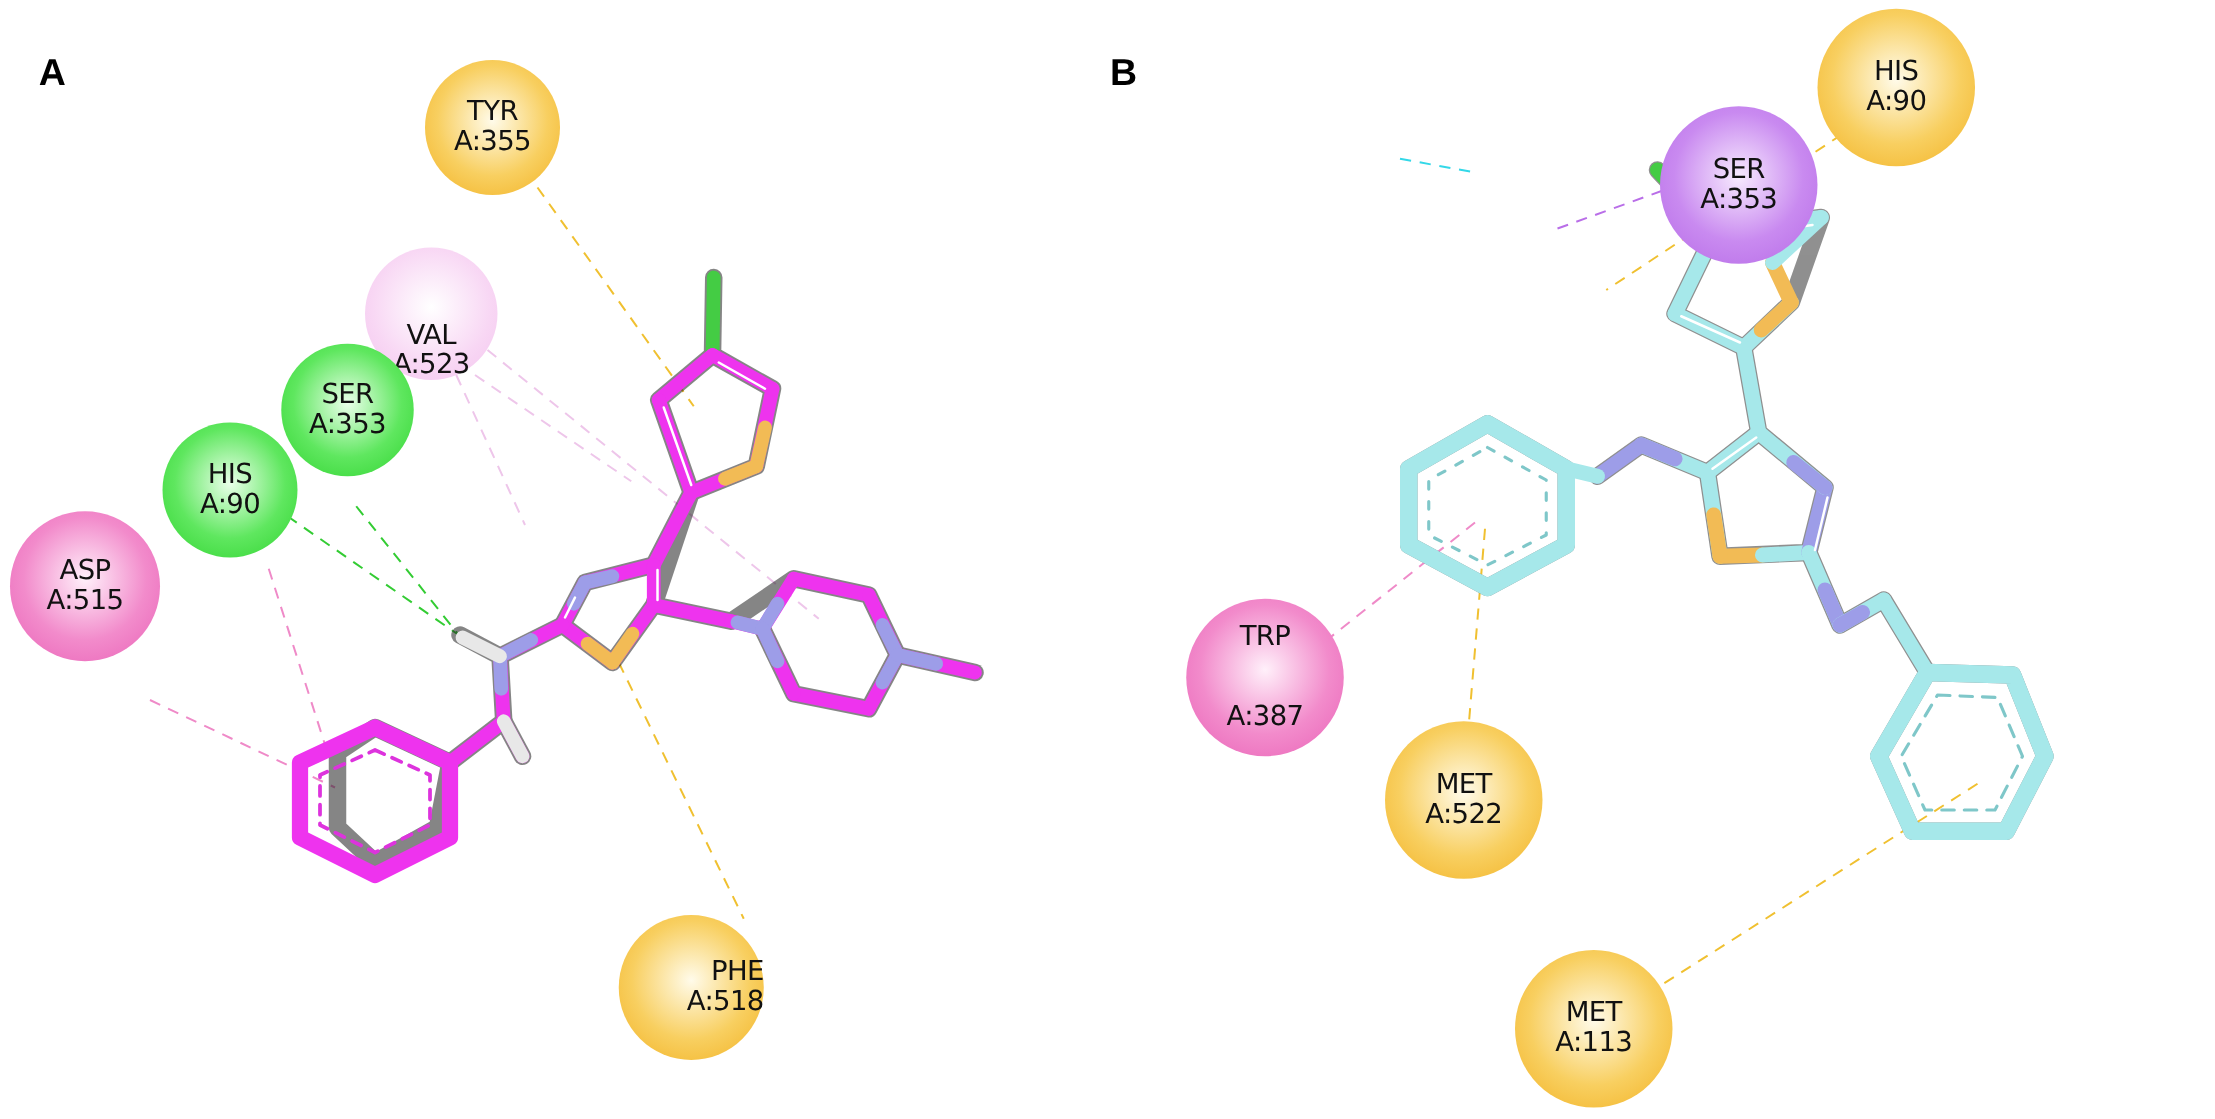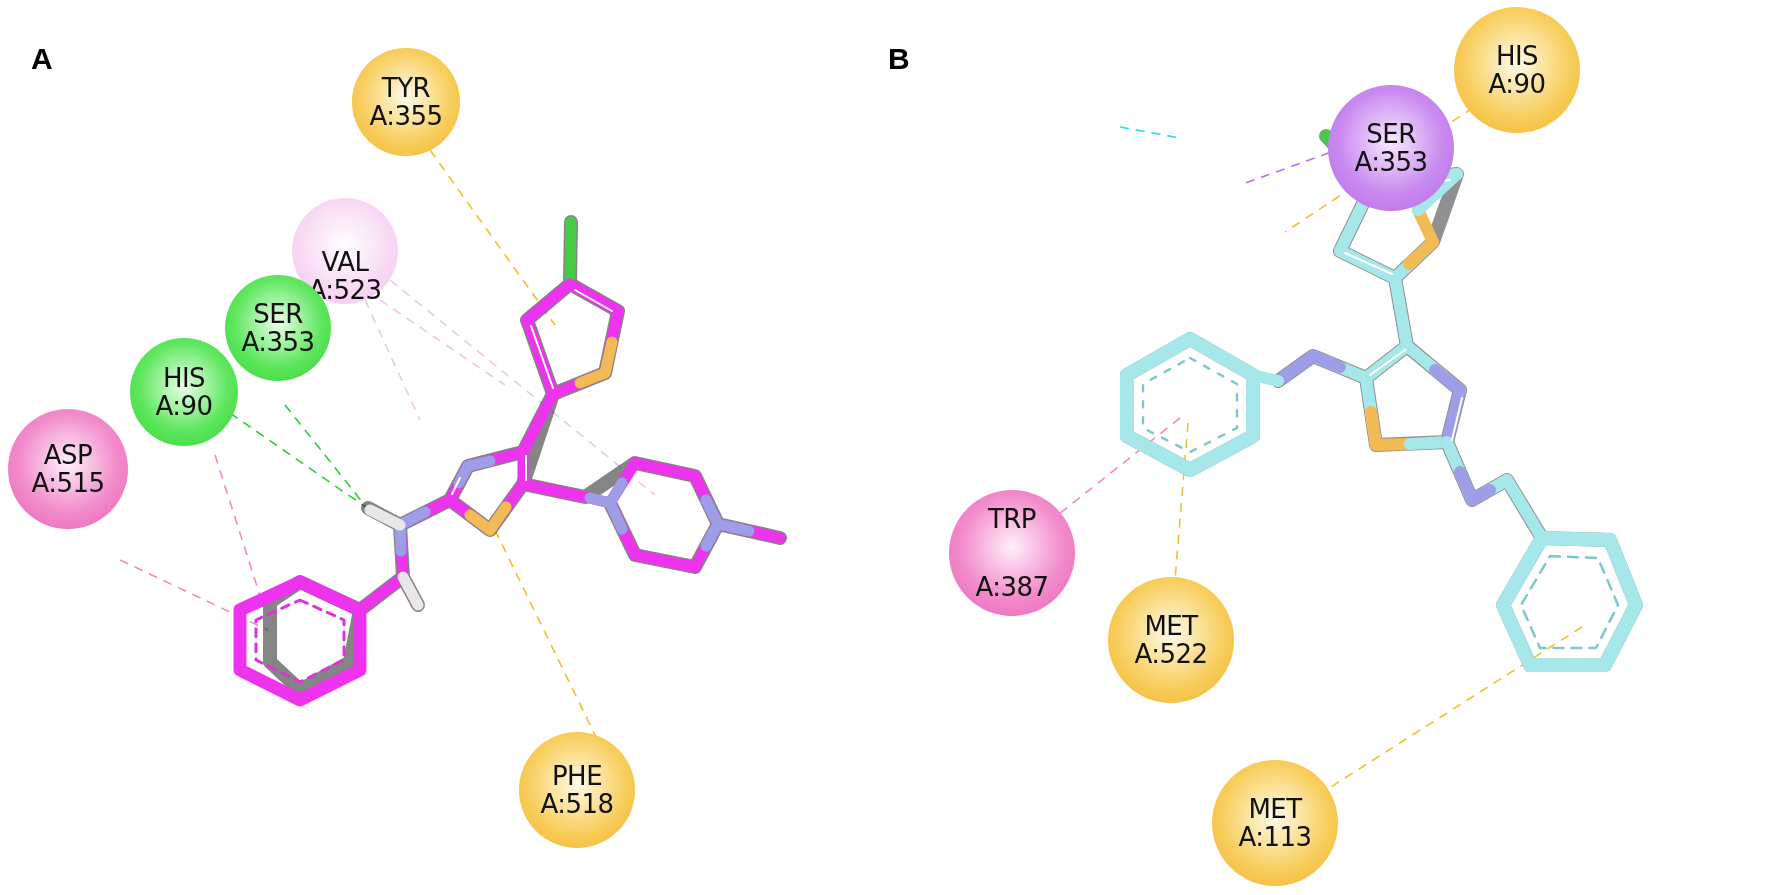--- a/index.html
+++ b/index.html
@@ -1,19 +1,19 @@
 <!DOCTYPE html>
 <html><head>
 <meta charset="utf-8">
 <style>
   html, body { margin: 0; padding: 0; background: #ffffff; }
   body { width: 1772px; height: 895px; overflow: hidden; position: relative; font-family: "DejaVu Sans", "Liberation Sans", sans-serif; }
   #stage { position: absolute; left: 0; top: 0; width: 1772px; height: 895px; }
   .panel-label { position: absolute; font-family: "Liberation Sans", sans-serif; font-weight: bold; font-size: 30px; color: #000; }
-  .residue { position: absolute; border-radius: 50%; display: flex; flex-direction: column; align-items: center; justify-content: center; color: #111; font-family: "DejaVu Sans", sans-serif; font-size: 26px; line-height: 1.08; letter-spacing: -0.5px; text-align: center; }
+  .residue { position: absolute; border-radius: 50%; display: flex; flex-direction: column; align-items: center; justify-content: center; color: #111; font-family: "DejaVu Sans", sans-serif; font-size: 22px; line-height: 1.08; letter-spacing: -0.5px; text-align: center; }
   .residue span { display: block; }
 </style>
 </head>
 <body>
 
 <div id="stage">
   <svg width="1772" height="895" viewBox="0 0 1772 895" xmlns="http://www.w3.org/2000/svg">
     <defs>
       <radialGradient id="gY" cx="50%" cy="45%" r="55%">
           <stop offset="0%" stop-color="#fffbea"></stop>
@@ -186,55 +186,55 @@
         <line x1="1370" y1="375" x2="1405" y2="350"></line>
         <line x1="1452" y1="440" x2="1462" y2="398"></line>
       </g>
     </g>
   </svg>
 
   <div class="panel-label" style="left:31px; top:42px;">A</div>
   <div class="panel-label" style="left:888px; top:42px;">B</div>
 
   
-  <div class="residue" style="left:352px; top:48px; width:108px; height:108px; background: radial-gradient(circle at 50% 45%, #fffbea 0%, #f8cf60 55%, #f2b020 100%);">
+  <div class="residue" style="left:340px; top:48px; width:108px; height:108px; background: radial-gradient(circle at 50% 45%, #fffbea 0%, #f8cf60 55%, #f2b020 100%);">
     <span>TYR</span>
     <span>A:355</span>
   </div>
   <div class="residue" style="left:292px; top:198px; width:106px; height:106px; background: radial-gradient(circle at 50% 45%, #ffffff 0%, #f8d7f4 60%, #f3c3ee 100%); justify-content: flex-end;">
     <span>VAL</span>
     <span>A:523</span>
   </div>
   <div class="residue" style="left:225px; top:275px; width:106px; height:106px; background: radial-gradient(circle at 50% 45%, #eaffea 0%, #5fe75f 55%, #2ed32e 100%);">
     <span>SER</span>
     <span>A:353</span>
   </div>
   <div class="residue" style="left:130px; top:338px; width:108px; height:108px; background: radial-gradient(circle at 50% 45%, #eaffea 0%, #5fe75f 55%, #2ed32e 100%);">
     <span>HIS</span>
     <span>A:90</span>
   </div>
   <div class="residue" style="left:8px; top:409px; width:120px; height:120px; background: radial-gradient(circle at 50% 45%, #fff0fa 0%, #f28bcb 55%, #e960b6 100%);">
     <span>ASP</span>
     <span>A:515</span>
   </div>
-  <div class="residue" style="left:519px; top:732px; width:116px; height:116px; background: radial-gradient(circle at 50% 45%, #fffbea 0%, #f8cf60 55%, #f2b020 100%);">
+  <div class="residue" style="left:495px; top:732px; width:116px; height:116px; background: radial-gradient(circle at 50% 45%, #fffbea 0%, #f8cf60 55%, #f2b020 100%); align-items: flex-end;">
     <span>PHE</span>
     <span>A:518</span>
   </div>
 
   
   <div class="residue" style="left:1328px; top:85px; width:126px; height:126px; background: radial-gradient(circle at 50% 45%, #f7eafe 0%, #c98af0 55%, #b569e6 100%);">
     <span>SER</span>
     <span>A:353</span>
   </div>
   <div class="residue" style="left:1454px; top:7px; width:126px; height:126px; background: radial-gradient(circle at 50% 45%, #fffbea 0%, #f8cf60 55%, #f2b020 100%);">
     <span>HIS</span>
     <span>A:90</span>
   </div>
-  <div class="residue" style="left:949px; top:490px; width:126px; height:126px; background: radial-gradient(circle at 50% 45%, #fff0fa 0%, #f28bcb 55%, #e960b6 100%); gap: 40px;">
+  <div class="residue" style="left:949px; top:479px; width:126px; height:126px; background: radial-gradient(circle at 50% 45%, #fff0fa 0%, #f28bcb 55%, #e960b6 100%); gap: 40px;">
     <span>TRP</span>
     <span>A:387</span>
   </div>
   <div class="residue" style="left:1108px; top:577px; width:126px; height:126px; background: radial-gradient(circle at 50% 45%, #fffbea 0%, #f8cf60 55%, #f2b020 100%);">
     <span>MET</span>
     <span>A:522</span>
   </div>
   <div class="residue" style="left:1212px; top:760px; width:126px; height:126px; background: radial-gradient(circle at 50% 45%, #fffbea 0%, #f8cf60 55%, #f2b020 100%);">
     <span>MET</span>
     <span>A:113</span>

